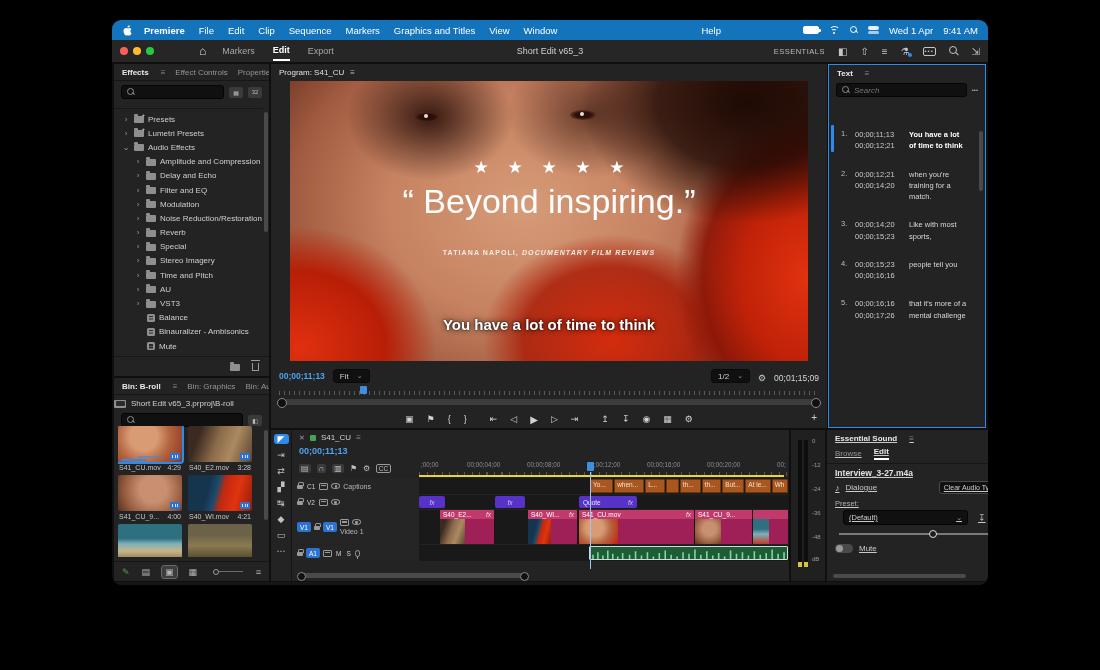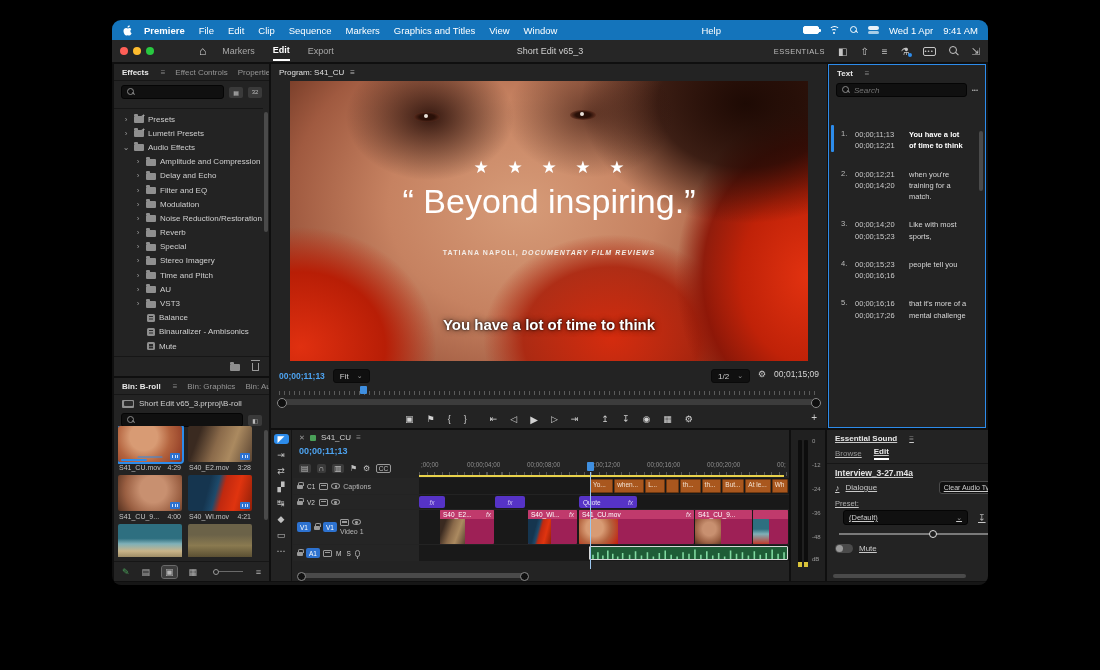--- a/index.html
+++ b/index.html
@@ -71,21 +71,21 @@
   .fold.plus:after { content:'+'; position:absolute; right:-1px; top:-4px; color:#cfcfcf; font-size:6px; }
   .plug { width:8px; height:8px; background:#8f8f8f; border-radius:1.5px; position:relative; flex:none; margin-left:1px; }
   .plug:after { content:''; position:absolute; left:2px; top:2px; width:4px; height:1.5px; background:#2a2a2a; box-shadow:0 2.5px 0 #2a2a2a; }
   .vscroll { position:absolute; right:1px; width:4px; background:#4a4a4a; border-radius:2px; }
   .fx-foot { position:absolute; left:0; right:0; bottom:0; height:20px; border-top:1px solid #161616; display:flex; align-items:center; justify-content:flex-end; gap:12px; padding:0 10px; }
   .trash { width:7px; height:8px; border:1px solid #9a9a9a; border-top:none; border-radius:0 0 1px 1px; position:relative; }
   .trash:before { content:''; position:absolute; top:-2.5px; left:-2px; width:9px; height:1.2px; background:#9a9a9a; }
 
   
   .bin-panel { left:2px; top:338px; width:155px; height:203px; }
-  .bin-crumb { display:flex; align-items:center; gap:5px; font-size:8px; color:#cfcfcf; padding:4px 8px 2px 8px; white-space:nowrap; overflow:hidden; }
+  .bin-crumb { display:flex; align-items:center; gap:5px; font-size:8px; color:#cfcfcf; padding:4px 8px 2px 0; white-space:nowrap; overflow:hidden; }
   .crumb-ico { width:12px; height:8px; background:#8f8f8f; border-radius:1px; position:relative; flex:none; }
   .crumb-ico:after { content:''; position:absolute; inset:1.5px; background:#2c2c2c; border-radius:1px; }
   .bin-search { display:flex; align-items:center; gap:5px; padding:3px 7px 4px 7px; }
   .bin-grid { position:absolute; left:4px; top:48px; right:8px; bottom:24px; overflow:hidden; display:flex; flex-wrap:wrap; column-gap:6px; row-gap:4px; align-content:flex-start; }
   .bclip { width:64px; }
   .bthumb { width:64px; height:36px; border-radius:2px; position:relative; overflow:hidden; }
   .bclip.sel .bthumb { outline:2px solid #2d8ceb; outline-offset:0; }
   .filmbadge { position:absolute; right:2px; bottom:2px; width:10px; height:7px; background:#2d72d0; border-radius:1px; display:flex; align-items:center; justify-content:center; }
   .filmbadge i { width:6px; height:3px; background:repeating-linear-gradient(90deg,#cfe3ff 0 1px,transparent 1px 2.5px); display:block; }
   .inout { position:absolute; left:3px; bottom:1px; width:26px; height:2px; background:#2d8ceb; border-radius:1px; box-shadow:16px -3px 0 -0.5px #2d8ceb; }
@@ -112,21 +112,21 @@
   .eye i { position:absolute; left:10px; top:2px; width:4px; height:4px; background:#e8e0d8; border-radius:50%; display:block; }
   .ov-stars { position:absolute; left:0; right:0; top:27%; text-align:center; color:#fff; font-size:17px; letter-spacing:7px; text-indent:7px; }
   .ov-quote { position:absolute; left:0; right:0; top:36%; text-align:center; color:#fff; font-size:34px; font-weight:400; }
   .ov-attr { position:absolute; left:0; right:0; top:60%; text-align:center; color:#f3ece6; font-size:7px; font-weight:bold; letter-spacing:1.1px; }
   .ov-attr em { font-style:italic; }
   .ov-cap { position:absolute; left:0; right:0; top:84%; text-align:center; color:#fff; font-size:15px; font-weight:bold; text-shadow:0 0 6px rgba(0,0,0,.8),0 0 2px rgba(0,0,0,.9); }
   .prog-ctl { position:absolute; left:0; right:0; top:303px; height:18px; display:flex; align-items:center; padding:0 8px; gap:8px; font-size:8.5px; }
   .tc-blue { color:#4da3f0; font-weight:bold; }
   .dd { background:#101010; border:1px solid #0a0a0a; border-radius:3px; color:#cfcfcf; font-size:8px; padding:1.5px 6px; display:flex; gap:8px; align-items:center; }
   .dd .cv { font-size:7px; color:#9a9a9a; }
-  .prog-ctl .right { margin-left:auto; display:flex; align-items:flex-start; gap:8px; }
+  .prog-ctl .right { margin-left:auto; display:flex; align-items:flex-end; gap:8px; }
   .prog-ruler { position:absolute; left:8px; right:8px; top:323px; height:8px;
     background:repeating-linear-gradient(90deg,#5a5a5a 0 1px,transparent 1px 5px); background-size:100% 4px; background-position:0 bottom; background-repeat:no-repeat; }
   .prog-ph { position:absolute; top:-1px; width:7px; height:8px; background:#3f8fe0; border-radius:1px; }
   .prog-scroll { position:absolute; left:8px; right:8px; top:335px; height:6px; background:#3c3c3c; border-radius:3px; }
   .prog-scroll:before,.prog-scroll:after { content:''; position:absolute; top:-1px; width:8px; height:8px; background:#0f0f0f; border:1px solid #8a8a8a; border-radius:50%; }
   .prog-scroll:before { left:-2px; } .prog-scroll:after { right:-2px; }
   .transport { position:absolute; left:0; right:0; top:346px; height:18px; display:flex; align-items:center; justify-content:center; gap:13px; color:#d2d2d2; font-size:9px; }
   .transport .big { font-size:10px; }
   .t-plus { position:absolute; right:10px; top:348px; color:#cfcfcf; font-size:10px; }
 

